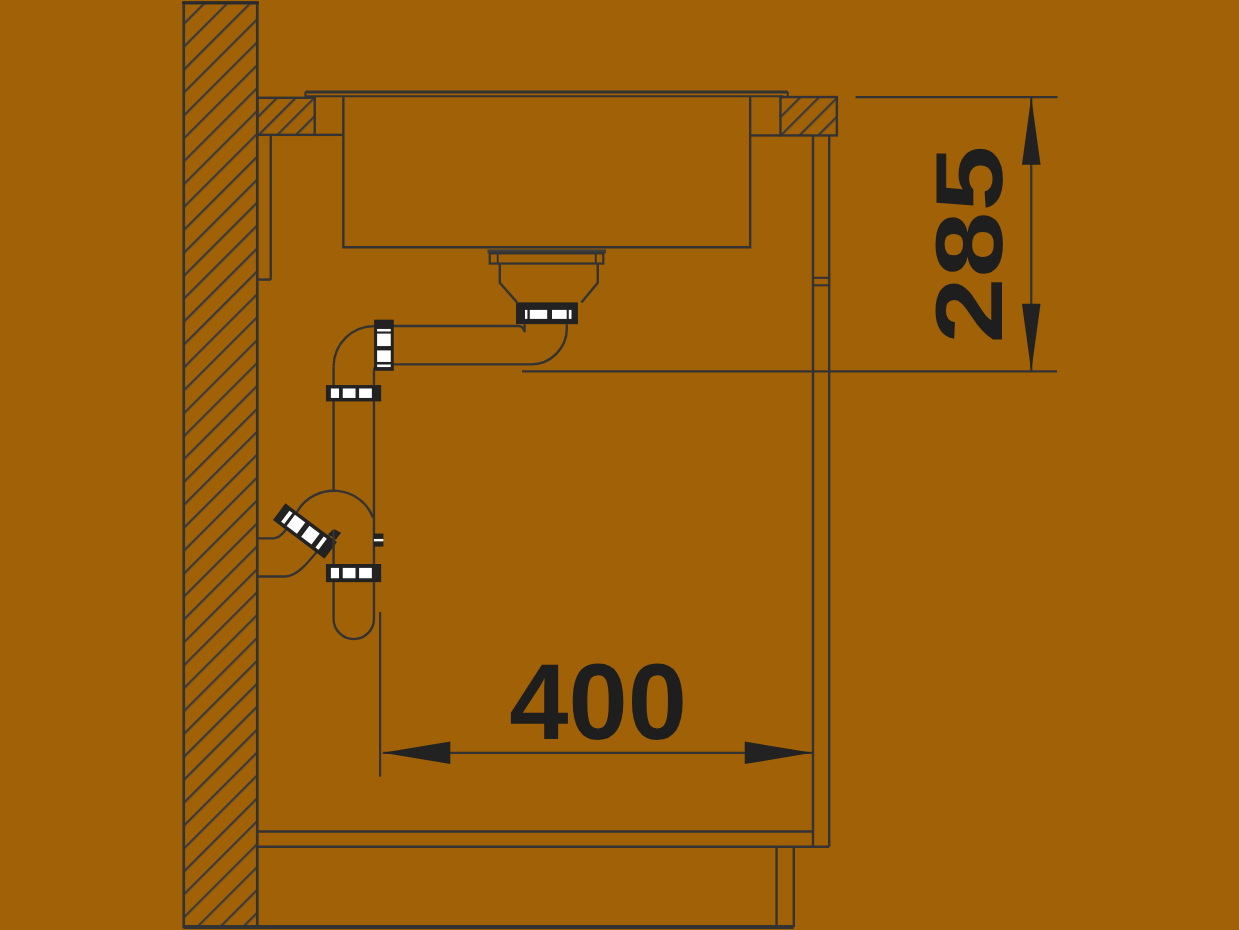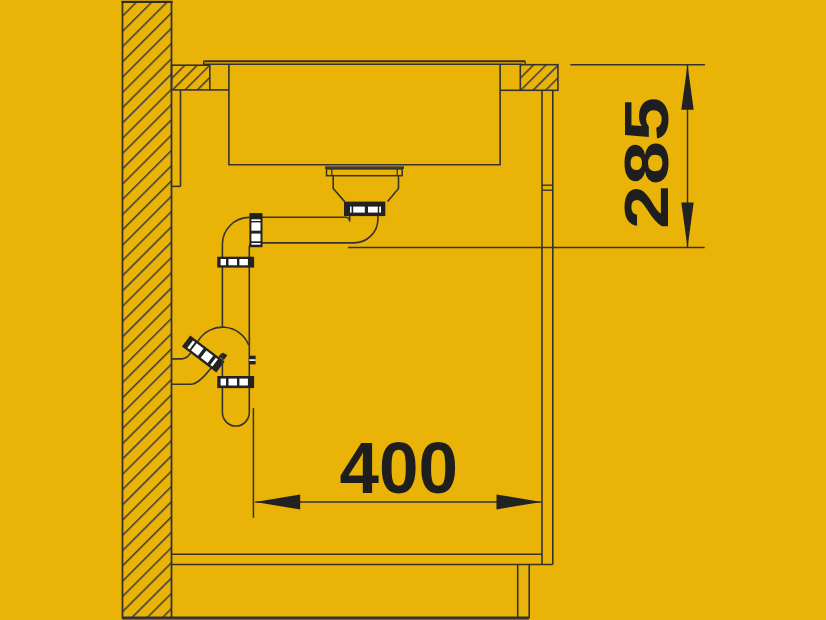--- a/index.html
+++ b/index.html
@@ -1,16 +1,16 @@
 <!DOCTYPE html>
 <html><head>
 <meta charset="utf-8">
 <style>
   html,body{margin:0;padding:0;background:#ffffff;}
-  #page{width:826px;height:620px;position:relative;background:#eab308;overflow:hidden;}
+  #page{width:826px;height:620px;position:relative;background:#a16207;overflow:hidden;}
   svg{display:block;filter:blur(0.5px);}
   text{font-family:"Liberation Sans",sans-serif;font-weight:bold;fill:#1e1e1e;}
 </style>
 </head>
 <body>
 <div id="page">
 <svg width="826" height="620" viewBox="0 0 826 620">
   <defs>
     <pattern id="hatchWall" width="10.8" height="10.8" patternUnits="userSpaceOnUse" patternTransform="rotate(-45)">
       <rect x="0" y="0" width="10.8" height="1.5" fill="#3a3a3a"></rect>

